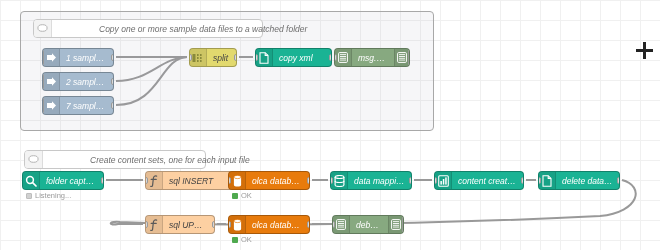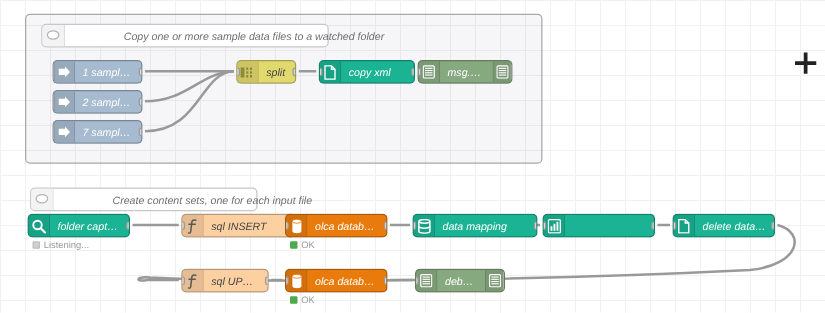--- a/index.html
+++ b/index.html
@@ -312,41 +312,42 @@
           <svg width="9" height="12" viewBox="0 0 9 12">
             <ellipse cx="4.5" cy="2" rx="3.6" ry="1.6" fill="#ffffff"></ellipse>
             <path d="M0.9 2 V10 C0.9 10.9 2.5 11.6 4.5 11.6 C6.5 11.6 8.1 10.9 8.1 10 V2" fill="#ffffff"></path>
             <ellipse cx="4.5" cy="2" rx="3.6" ry="1.6" fill="none" stroke="#e87b0c" stroke-width="0.7"></ellipse>
           </svg>
         </div>
         <div class="label">olca database</div>
         <div class="port in"></div>
         <div class="port out"></div>
       </div>
-      <div class="node" style="left: 330px; top: 171px; width: 100px; background: rgb(26, 179, 148);">
+      <div class="node" style="left: 330px; top: 171px; width: 82px; background: rgb(26, 179, 148);">
         <div class="icon-box">
           <svg width="11" height="12" viewBox="0 0 11 12">
             <ellipse cx="5.5" cy="2" rx="4.4" ry="1.5" fill="none" stroke="#ffffff" stroke-width="1.2"></ellipse>
             <path d="M1.1 2 V6 C1.1 6.8 3.1 7.5 5.5 7.5 C7.9 7.5 9.9 6.8 9.9 6 V2" fill="none" stroke="#ffffff" stroke-width="1.2"></path>
             <path d="M1.1 6 V10 C1.1 10.8 3.1 11.5 5.5 11.5 C7.9 11.5 9.9 10.8 9.9 10 V6" fill="none" stroke="#ffffff" stroke-width="1.2"></path>
           </svg>
         </div>
         <div class="label">data mapping</div>
         <div class="port in"></div>
         <div class="port out"></div>
       </div>
       <div class="node" style="left: 434px; top: 171px; width: 90px; background: rgb(26, 179, 148);">
         <div class="icon-box">
           <svg width="11" height="12" viewBox="0 0 11 12">
             <rect x="0.7" y="0.7" width="9.6" height="10.6" rx="1" fill="none" stroke="#ffffff" stroke-width="1.1"></rect>
             <rect x="2.4" y="6" width="1.5" height="3.6" fill="#ffffff"></rect>
             <rect x="4.8" y="4" width="1.5" height="5.6" fill="#ffffff"></rect>
             <rect x="7.2" y="2.4" width="1.5" height="7.2" fill="#ffffff"></rect>
           </svg>
         </div>
+        <div class="label">content creation</div>
         <div class="port in"></div>
         <div class="port out"></div>
       </div>
       <div class="node" style="left: 538px; top: 171px; width: 82px; background: rgb(26, 179, 148);">
         <div class="icon-box">
           <svg width="10" height="12" viewBox="0 0 10 12">
             <path d="M1 0.7 h5.2 L9 3.4 V11.3 H1 Z" fill="none" stroke="#ffffff" stroke-width="1.1"></path>
             <path d="M6.2 0.7 V3.4 H9" fill="none" stroke="#ffffff" stroke-width="1.1"></path>
           </svg>
         </div>

